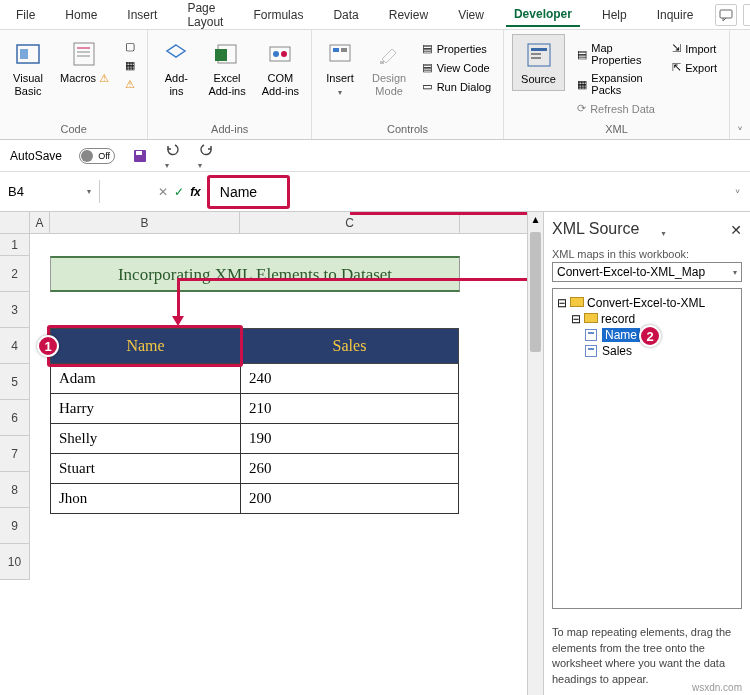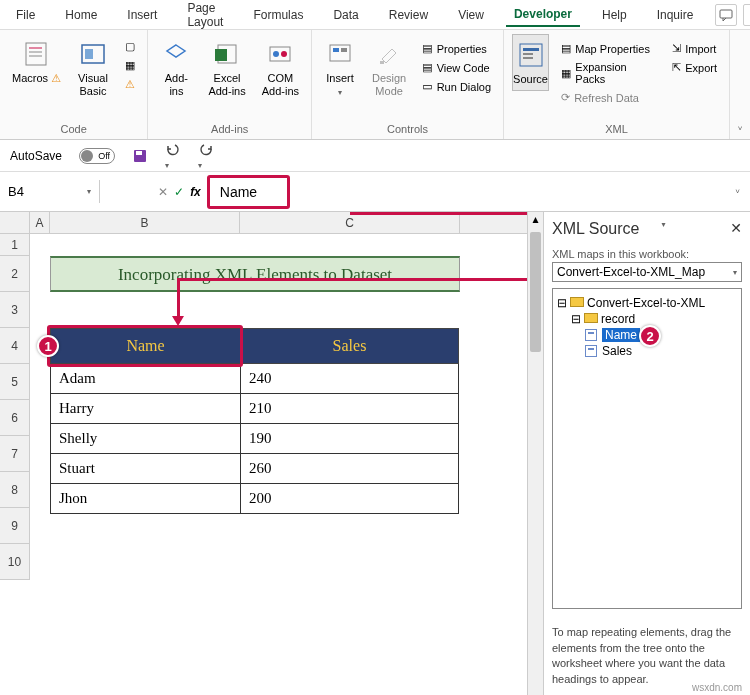--- a/index.html
+++ b/index.html
@@ -43,21 +43,21 @@
 .data-table { position: absolute; left: 20px; top: 94px; border-collapse: collapse; }
 .data-table th { background: #2a3e6e; color: #f5c842; font-family: 'Comic Sans MS', cursive; font-weight: normal; font-size: 16px; padding: 8px; border: 1px solid #444; }
 .data-table th.name-h { width: 190px; }
 .data-table th.sales-h { width: 218px; }
 .data-table td { border: 1px solid #333; padding: 6px 8px; font-family: 'Comic Sans MS', cursive; font-size: 15px; height: 20px;}
 .highlight-box { position: absolute; border: 3px solid #c91048; border-radius: 3px; pointer-events: none; }
 .callout { position: absolute; width: 22px; height: 22px; border-radius: 50%; background: #c91048; color: #fff; font-weight: bold; display: flex; align-items: center; justify-content: center; font-size: 13px; border: 2px solid #fff; box-shadow: 0 0 3px rgba(0,0,0,0.4); }
 .arrow-line { position: absolute; background: #c91048; pointer-events: none; }
 .arrow-head { position: absolute; width: 0; height: 0; border-left: 6px solid transparent; border-right: 6px solid transparent; border-top: 10px solid #c91048; }
 .xml-pane { width: 207px; border-left: 1px solid #ccc; background: #fff; display: flex; flex-direction: column; padding: 8px; }
-.xml-pane-title { font-size: 16px; color: #333; display: flex; align-items: flex-start; gap: 22px;}
+.xml-pane-title { font-size: 16px; color: #333; display: flex; align-items: flex-end; gap: 22px;}
 .xml-pane-close { margin-left: auto; cursor: pointer; font-size: 14px;}
 .xml-label { font-size: 11px; color: #555; margin-top: 10px;}
 .xml-select { width: 100%; border: 1px solid #888; padding: 2px 4px; font-size: 12px; margin-top: 2px;}
 .xml-tree { border: 1px solid #888; margin-top: 6px; padding: 6px 4px; font-size: 12px; flex: 1; min-height: 180px;}
 .tree-node { display: flex; align-items: center; gap: 3px; padding: 1px 0; }
 .tree-indent1 { padding-left: 14px; } .tree-indent2 { padding-left: 28px; }
 .tree-icon { width: 14px; height: 12px; display: inline-flex; }
 .folder { background: #f5c842; border: 1px solid #b89020; width: 14px; height: 10px;}
 .elem-icon { width: 12px; height: 12px; border: 1px solid #6a8aca; background: #fff; position: relative;}
 .elem-icon::after { content:''; position:absolute; left:2px; top:2px; right:2px; height:2px; background:#6a8aca;}
@@ -100,38 +100,38 @@
       </div>
   </div>
 </div>
 
 <div class="ribbon">
   <div class="ribbon-group">
     <div class="ribbon-group-content">
       <div class="ribbon-btn-large">
         <div class="icon-large">
             <svg width="30" height="30">
+              <rect x="4" y="6" width="22" height="18" fill="none" stroke="#3a6aa8" stroke-width="1.5"></rect>
+              <rect x="7" y="10" width="8" height="10" fill="#7aa8d8"></rect>
+            </svg>
+          </div>
+        <div class="label" style="white-space:pre-line">Visual
+Basic</div>
+      </div>
+      <div class="ribbon-btn-large">
+        <div class="icon-large">
+            <svg width="30" height="30">
               <rect x="4" y="4" width="20" height="22" fill="none" stroke="#888"></rect>
               <line x1="7" y1="9" x2="20" y2="9" stroke="#c91048"></line>
               <line x1="7" y1="13" x2="20" y2="13" stroke="#888"></line>
               <line x1="7" y1="17" x2="20" y2="17" stroke="#888"></line>
             </svg>
           </div>
         <div class="label"><span>Macros</span> <span style="color:#e89020">⚠</span></div>
       </div>
-      <div class="ribbon-btn-large">
-        <div class="icon-large">
-            <svg width="30" height="30">
-              <rect x="4" y="6" width="22" height="18" fill="none" stroke="#3a6aa8" stroke-width="1.5"></rect>
-              <rect x="7" y="10" width="8" height="10" fill="#7aa8d8"></rect>
-            </svg>
-          </div>
-        <div class="label" style="white-space:pre-line">Visual
-Basic</div>
-      </div>
       <div class="ribbon-col" style="padding-top:4px">
         <div class="ribbon-btn-small">
             <span>▢</span>
           </div>
         <div class="ribbon-btn-small">
             <span>▦</span>
           </div>
         <div class="ribbon-btn-small">
             <span style="color:#e89020">⚠</span>
           </div>
@@ -211,21 +211,21 @@
             <span>▭</span> 
             <span>Run Dialog</span>
           </div>
       </div>
     </div>
     <div class="ribbon-group-label">Controls</div>
   </div>
 
   <div class="ribbon-group" style="flex:1">
     <div class="ribbon-group-content">
-      <div class="ribbon-btn-large" style="background:#e8e8e8; border:1px solid #bbb; padding:4px 0">
+      <div class="ribbon-btn-large" style="background:#e8e8e8; border:1px solid #bbb; padding:4px 8px">
         <div class="icon-large">
             <svg width="30" height="30">
               <rect x="4" y="4" width="22" height="22" fill="none" stroke="#3a6aa8"></rect>
               <rect x="7" y="8" width="16" height="3" fill="#3a6aa8"></rect>
               <rect x="7" y="13" width="10" height="2" fill="#888"></rect>
               <rect x="7" y="17" width="10" height="2" fill="#888"></rect>
             </svg>
           </div>
         <div class="label">Source</div>
       </div>

